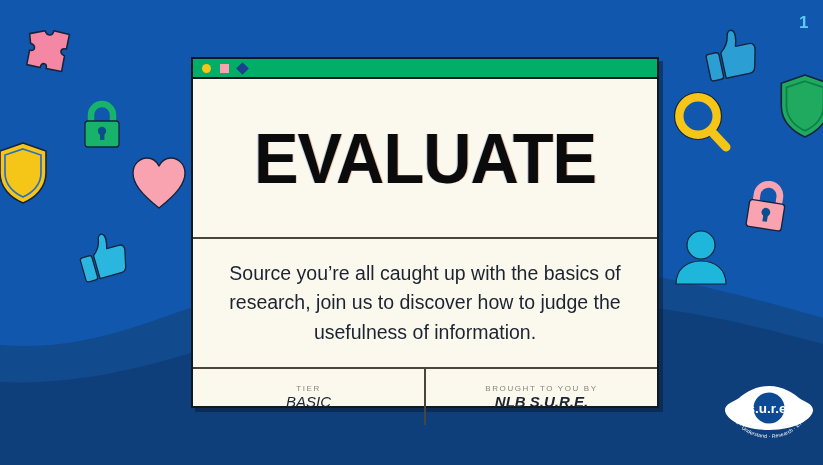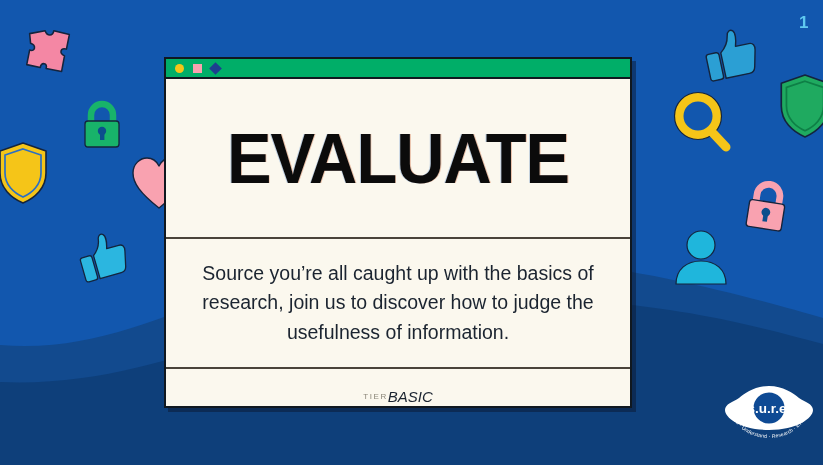--- a/index.html
+++ b/index.html
@@ -19,21 +19,21 @@
 
   
   #page-num{
     position:absolute;right:14px;top:14px;
     color:#5fc9f0;font-size:17px;font-weight:700;
     letter-spacing:0.5px;line-height:1;
   }
 
   
   #card{
-    position:absolute;left:164px;top:57px;width:468px;height:351px;
+    position:absolute;left:191px;top:57px;width:468px;height:351px;
     background:#fbf8ee;
     border:2px solid #101820;
     box-sizing:border-box;
     box-shadow:4px 4px 0 rgba(10,20,40,0.45);
     display:flex;flex-direction:column;
   }
   #titlebar{
     height:20px;flex:0 0 20px;background:#00ae68;
     border-bottom:2px solid #101820;
     display:flex;align-items:center;gap:9px;padding-left:9px;
@@ -64,21 +64,21 @@
     padding:0 26px;box-sizing:border-box;
   }
   #body-text{
     font-size:19.5px;line-height:1.52;color:#1b2430;
     text-align:center;font-weight:400;
   }
   #footer{
     flex:0 0 56px;display:flex;
   }
   .foot-cell{
-    flex:1 1 50%;display:flex;
+    flex:1 1 50%;display:flex;flex-direction:column;
     align-items:center;justify-content:center;
   }
   .foot-cell + .foot-cell{border-left:2px solid #4a443a;}
   .foot-label{
     font-size:8px;letter-spacing:1.6px;color:#8b8madjust;
     color:#8a8578;text-transform:uppercase;
   }
   .foot-value{font-size:15px;color:#1b2430;font-style:italic;}
   .foot-value.bold{font-weight:700;}
 
@@ -183,20 +183,24 @@
     </div>
 
     <div id="body-wrap">
       <p id="body-text">Source you’re all caught up with the basics of research, join us to discover how to judge the usefulness of information.</p>
     </div>
 
     <div id="footer">
       <div class="foot-cell">
         <div class="foot-label">TIER</div>
         <div class="foot-value">BASIC</div>
+      </div>
+      <div class="foot-cell">
+        <div class="foot-label">BROUGHT TO YOU BY</div>
+        <div class="foot-value bold">NLB S.U.R.E.</div>
       </div>
     </div>
 
   </div>
 
   <div id="sure-logo">
     <svg width="92" height="60" viewBox="0 0 92 60">
       <g>
         <path d="M46,6 C60,6 70,13 76,18 C82,22 90,24 90,30 C90,38 74,50 46,50 C18,50 2,38 2,30 C2,24 10,22 16,18 C22,13 32,6 46,6 Z" fill="#ffffff"></path>
         <circle cx="46" cy="28" r="15.5" fill="#0e4a94"></circle>

